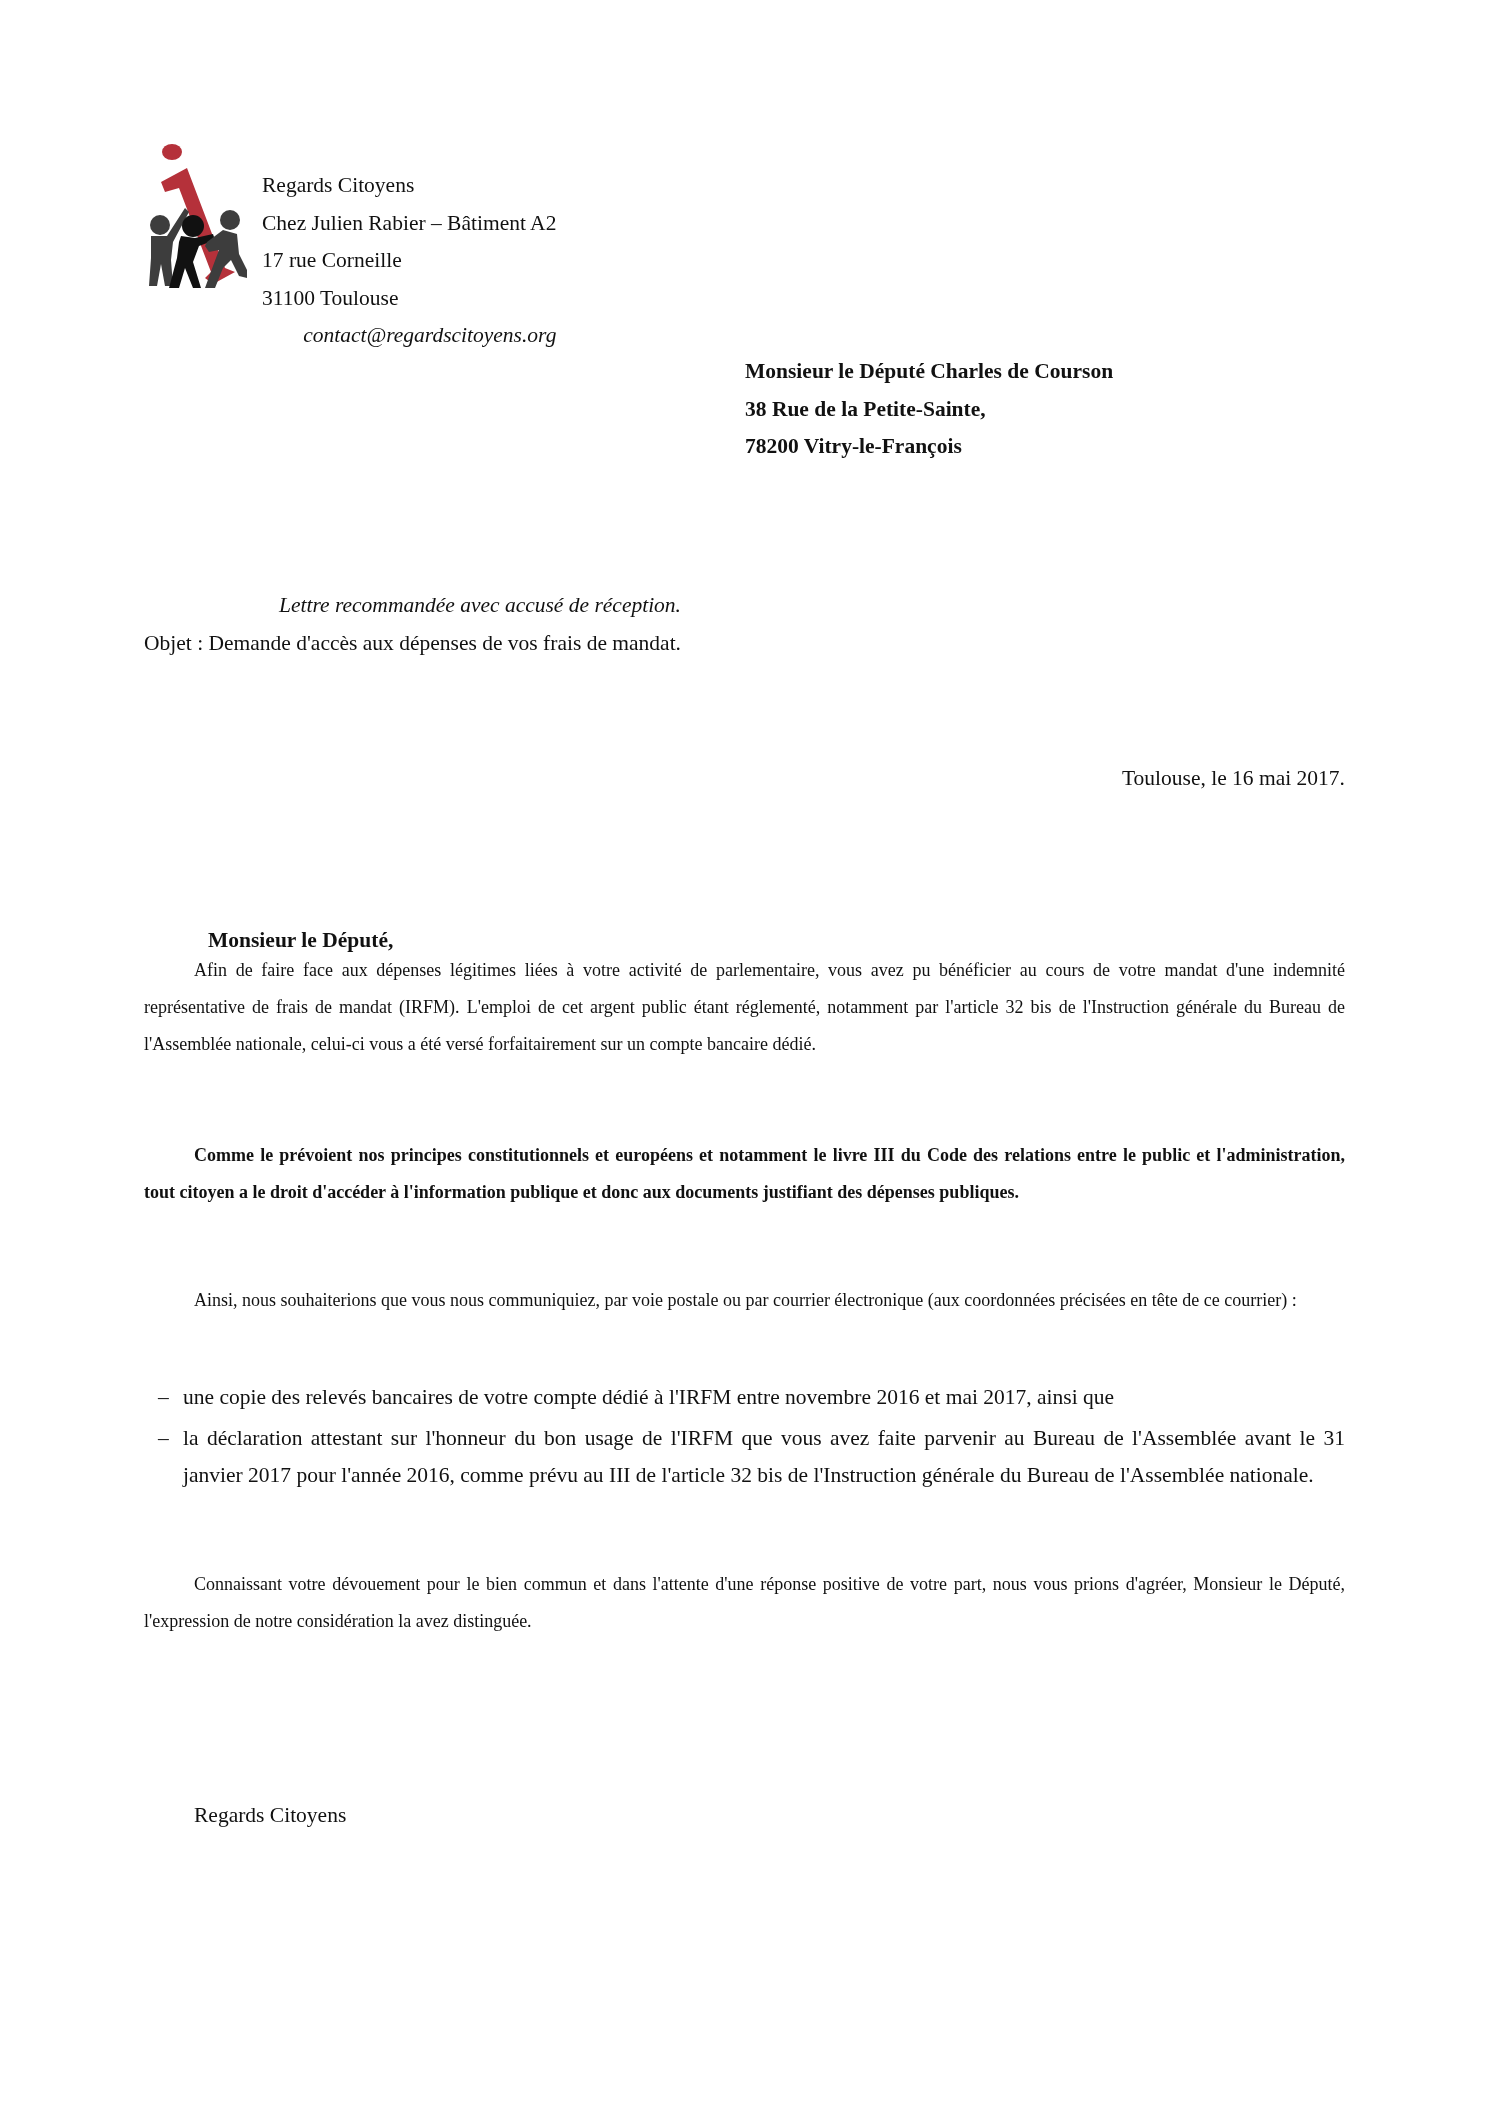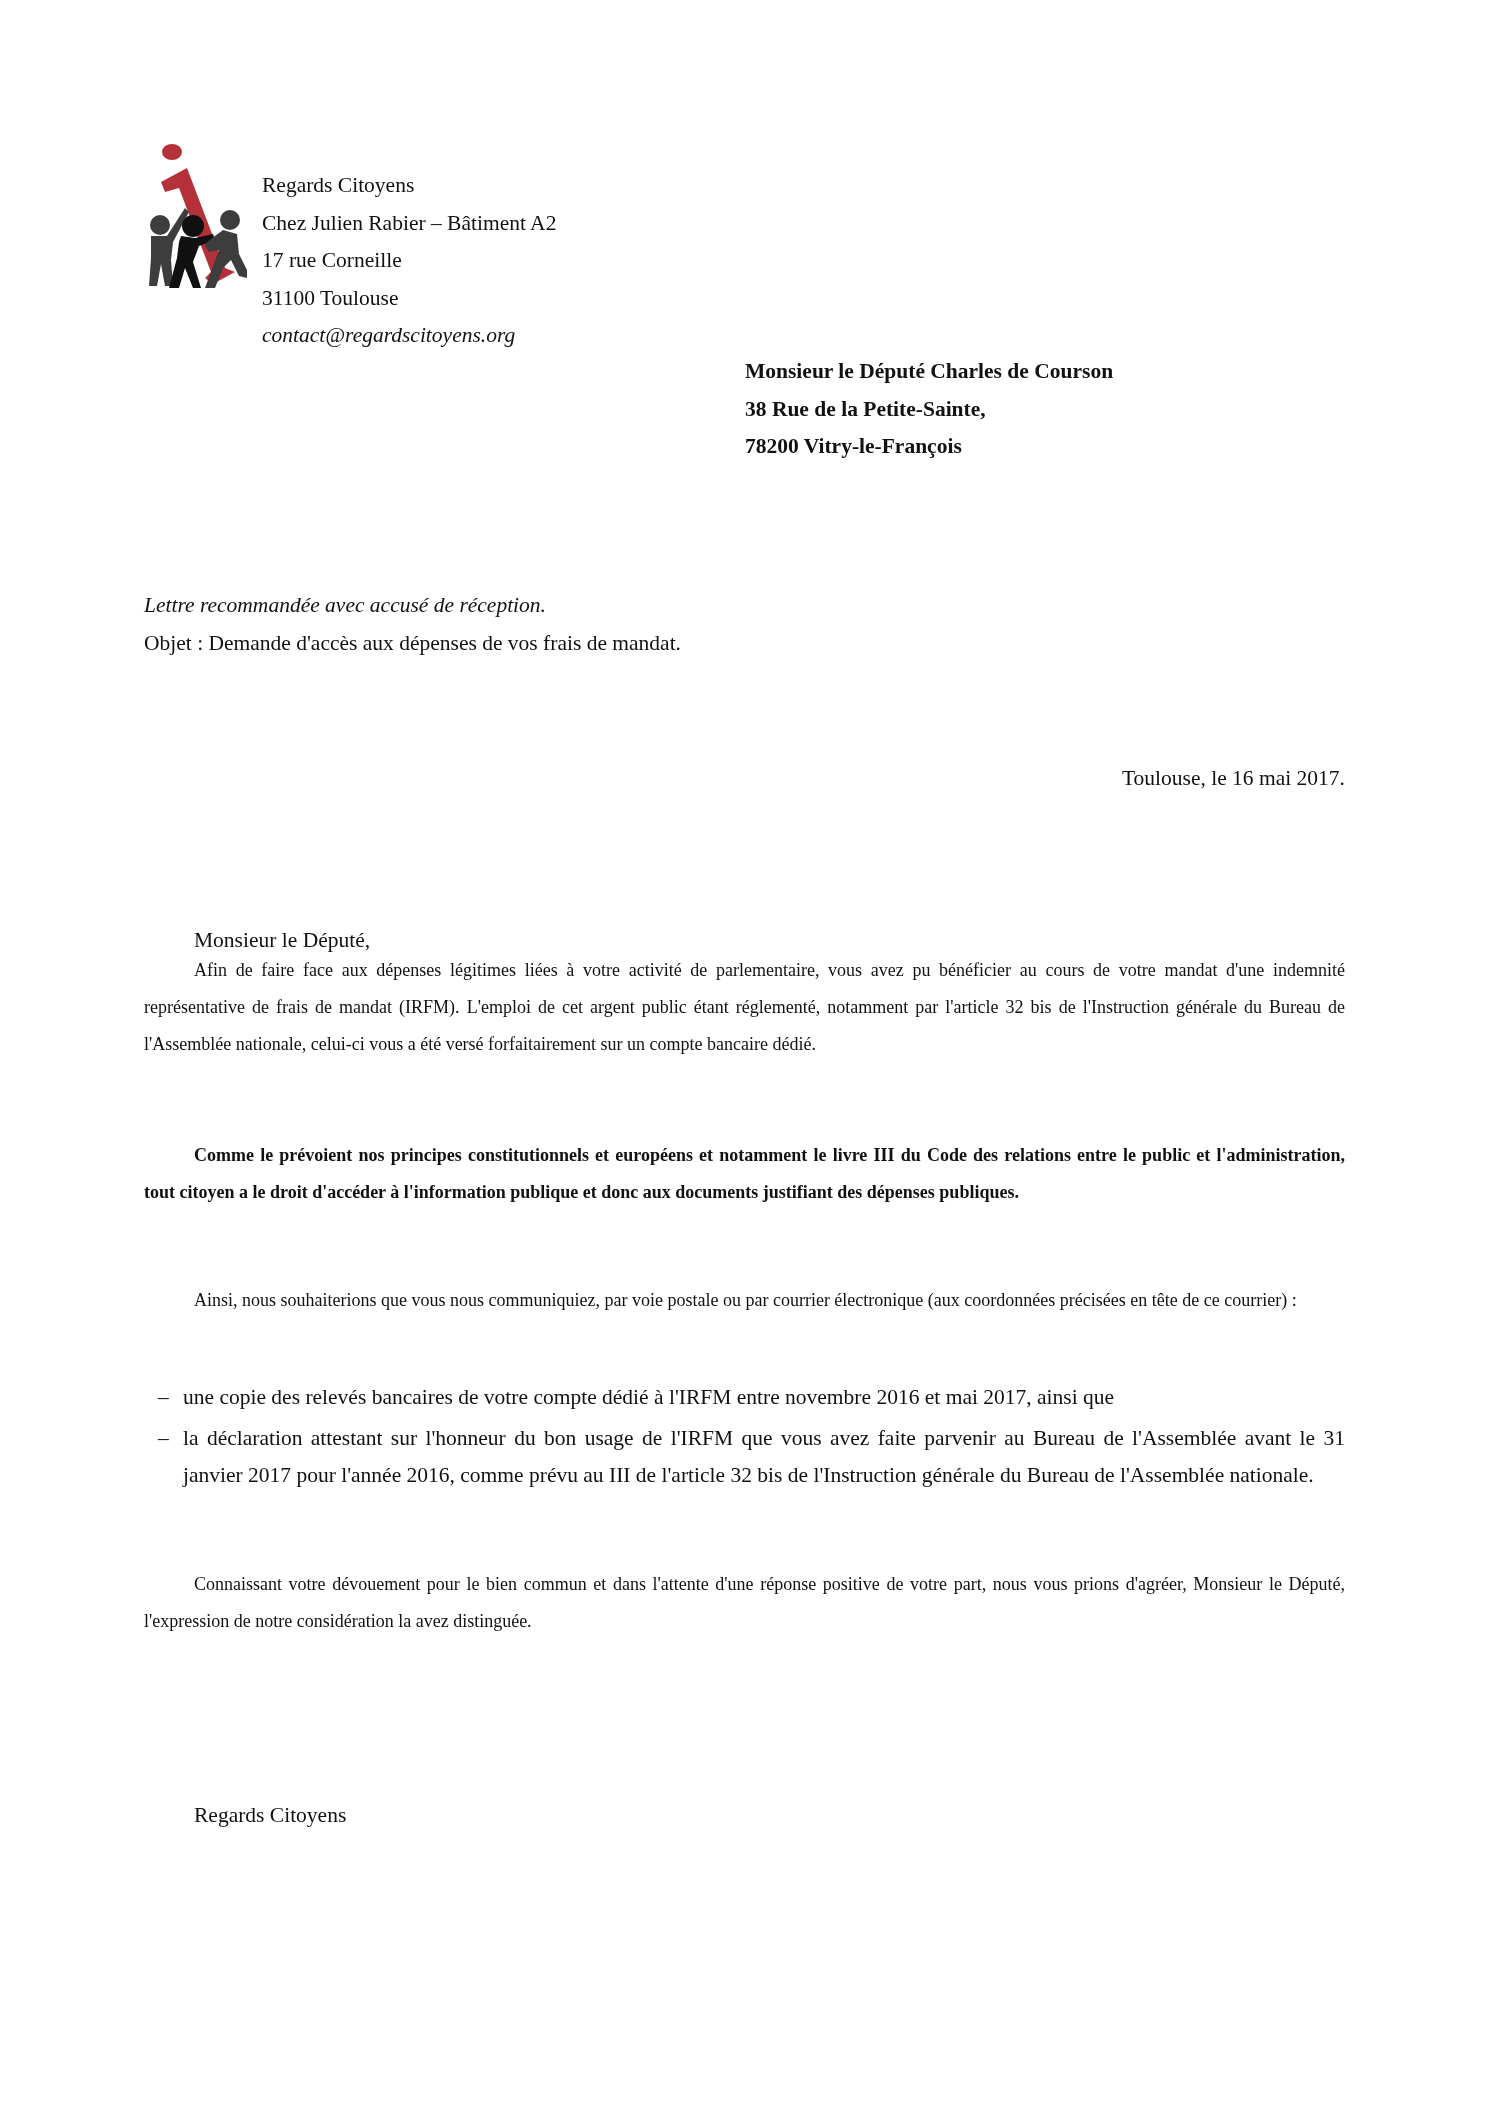--- a/index.html
+++ b/index.html
@@ -1,20 +1,20 @@
 <!DOCTYPE html>
 <html><head>
 <meta charset="utf-8">
 <style>
   html, body { margin:0; padding:0; background:#ffffff; }
   body { width:1488px; height:2105px; position:relative; overflow:hidden;
          font-family:"Liberation Serif", "DejaVu Serif", serif; color:#111; }
   .abs { position:absolute;margin-top:36px; }
   .line { font-size:21.5px; line-height:37.5px; white-space:nowrap; }
-  .italic { font-style:italic; }
+  .italic { font-style:italic;text-align:right; }
   .bold { font-weight:bold; }
   .para { position:absolute; left:144px; width:1201px; font-size:18px; line-height:37.2px;
           text-align:justify; text-indent:50px; margin:0; }
   .bullets { position:absolute; left:144px; width:1201px; font-size:21.5px; margin:0; padding:0; list-style:none; }
   .bullets li { position:relative; padding-left:39px; line-height:37.2px; text-align:justify; margin-bottom:4px; }
   .bullets li .dash { position:absolute; left:14px; top:0; }
   .logo { position:absolute; left:143px; top:138px; width:106px; height:150px; }
 </style>
 </head>
 <body>
@@ -51,21 +51,21 @@
   <div class="line">78200 Vitry-le-François</div>
 </div>
 
 <div class="abs" style="left:144px; top:551px;">
   <div class="line italic">Lettre recommandée avec accusé de réception.</div>
   <div class="line">Objet : Demande d'accès aux dépenses de vos frais de mandat.</div>
 </div>
 
 <div class="abs line" style="right:143px; top:724px; text-align:left;">Toulouse, le 16 mai 2017.</div>
 
-<div class="abs line" style="left:194px; top:886px;">Monsieur le Député,</div>
+<div class="abs line" style="left:208px; top:886px;font-weight:bold;">Monsieur le Député,</div>
 
 <p class="para" style="top:952px;">Afin de faire face aux dépenses légitimes liées à votre activité de parlementaire, vous avez pu bénéficier au cours de votre mandat d'une indemnité représentative de frais de mandat (IRFM). L'emploi de cet argent public étant réglementé, notamment par l'article 32 bis de l'Instruction générale du Bureau de l'Assemblée nationale, celui-ci vous a été versé forfaitairement sur un compte bancaire dédié.</p>
 <p class="para" style="top:1137px;font-weight:bold;">Comme le prévoient nos principes constitutionnels et européens et notamment le livre III du Code des relations entre le public et l'administration, tout citoyen a le droit d'accéder à l'information publique et donc aux documents justifiant des dépenses publiques.</p>
 <p class="para" style="top:1282px;">Ainsi, nous souhaiterions que vous nous communiquiez, par voie postale ou par courrier électronique (aux coordonnées précisées en tête de ce courrier) :</p>
 
 <ul class="bullets" style="top:1379px;">
   <li>
     <span class="dash">–</span>
     <span>une copie des relevés bancaires de votre compte dédié à l'IRFM entre novembre 2016 et mai 2017, ainsi que</span>
   </li>

